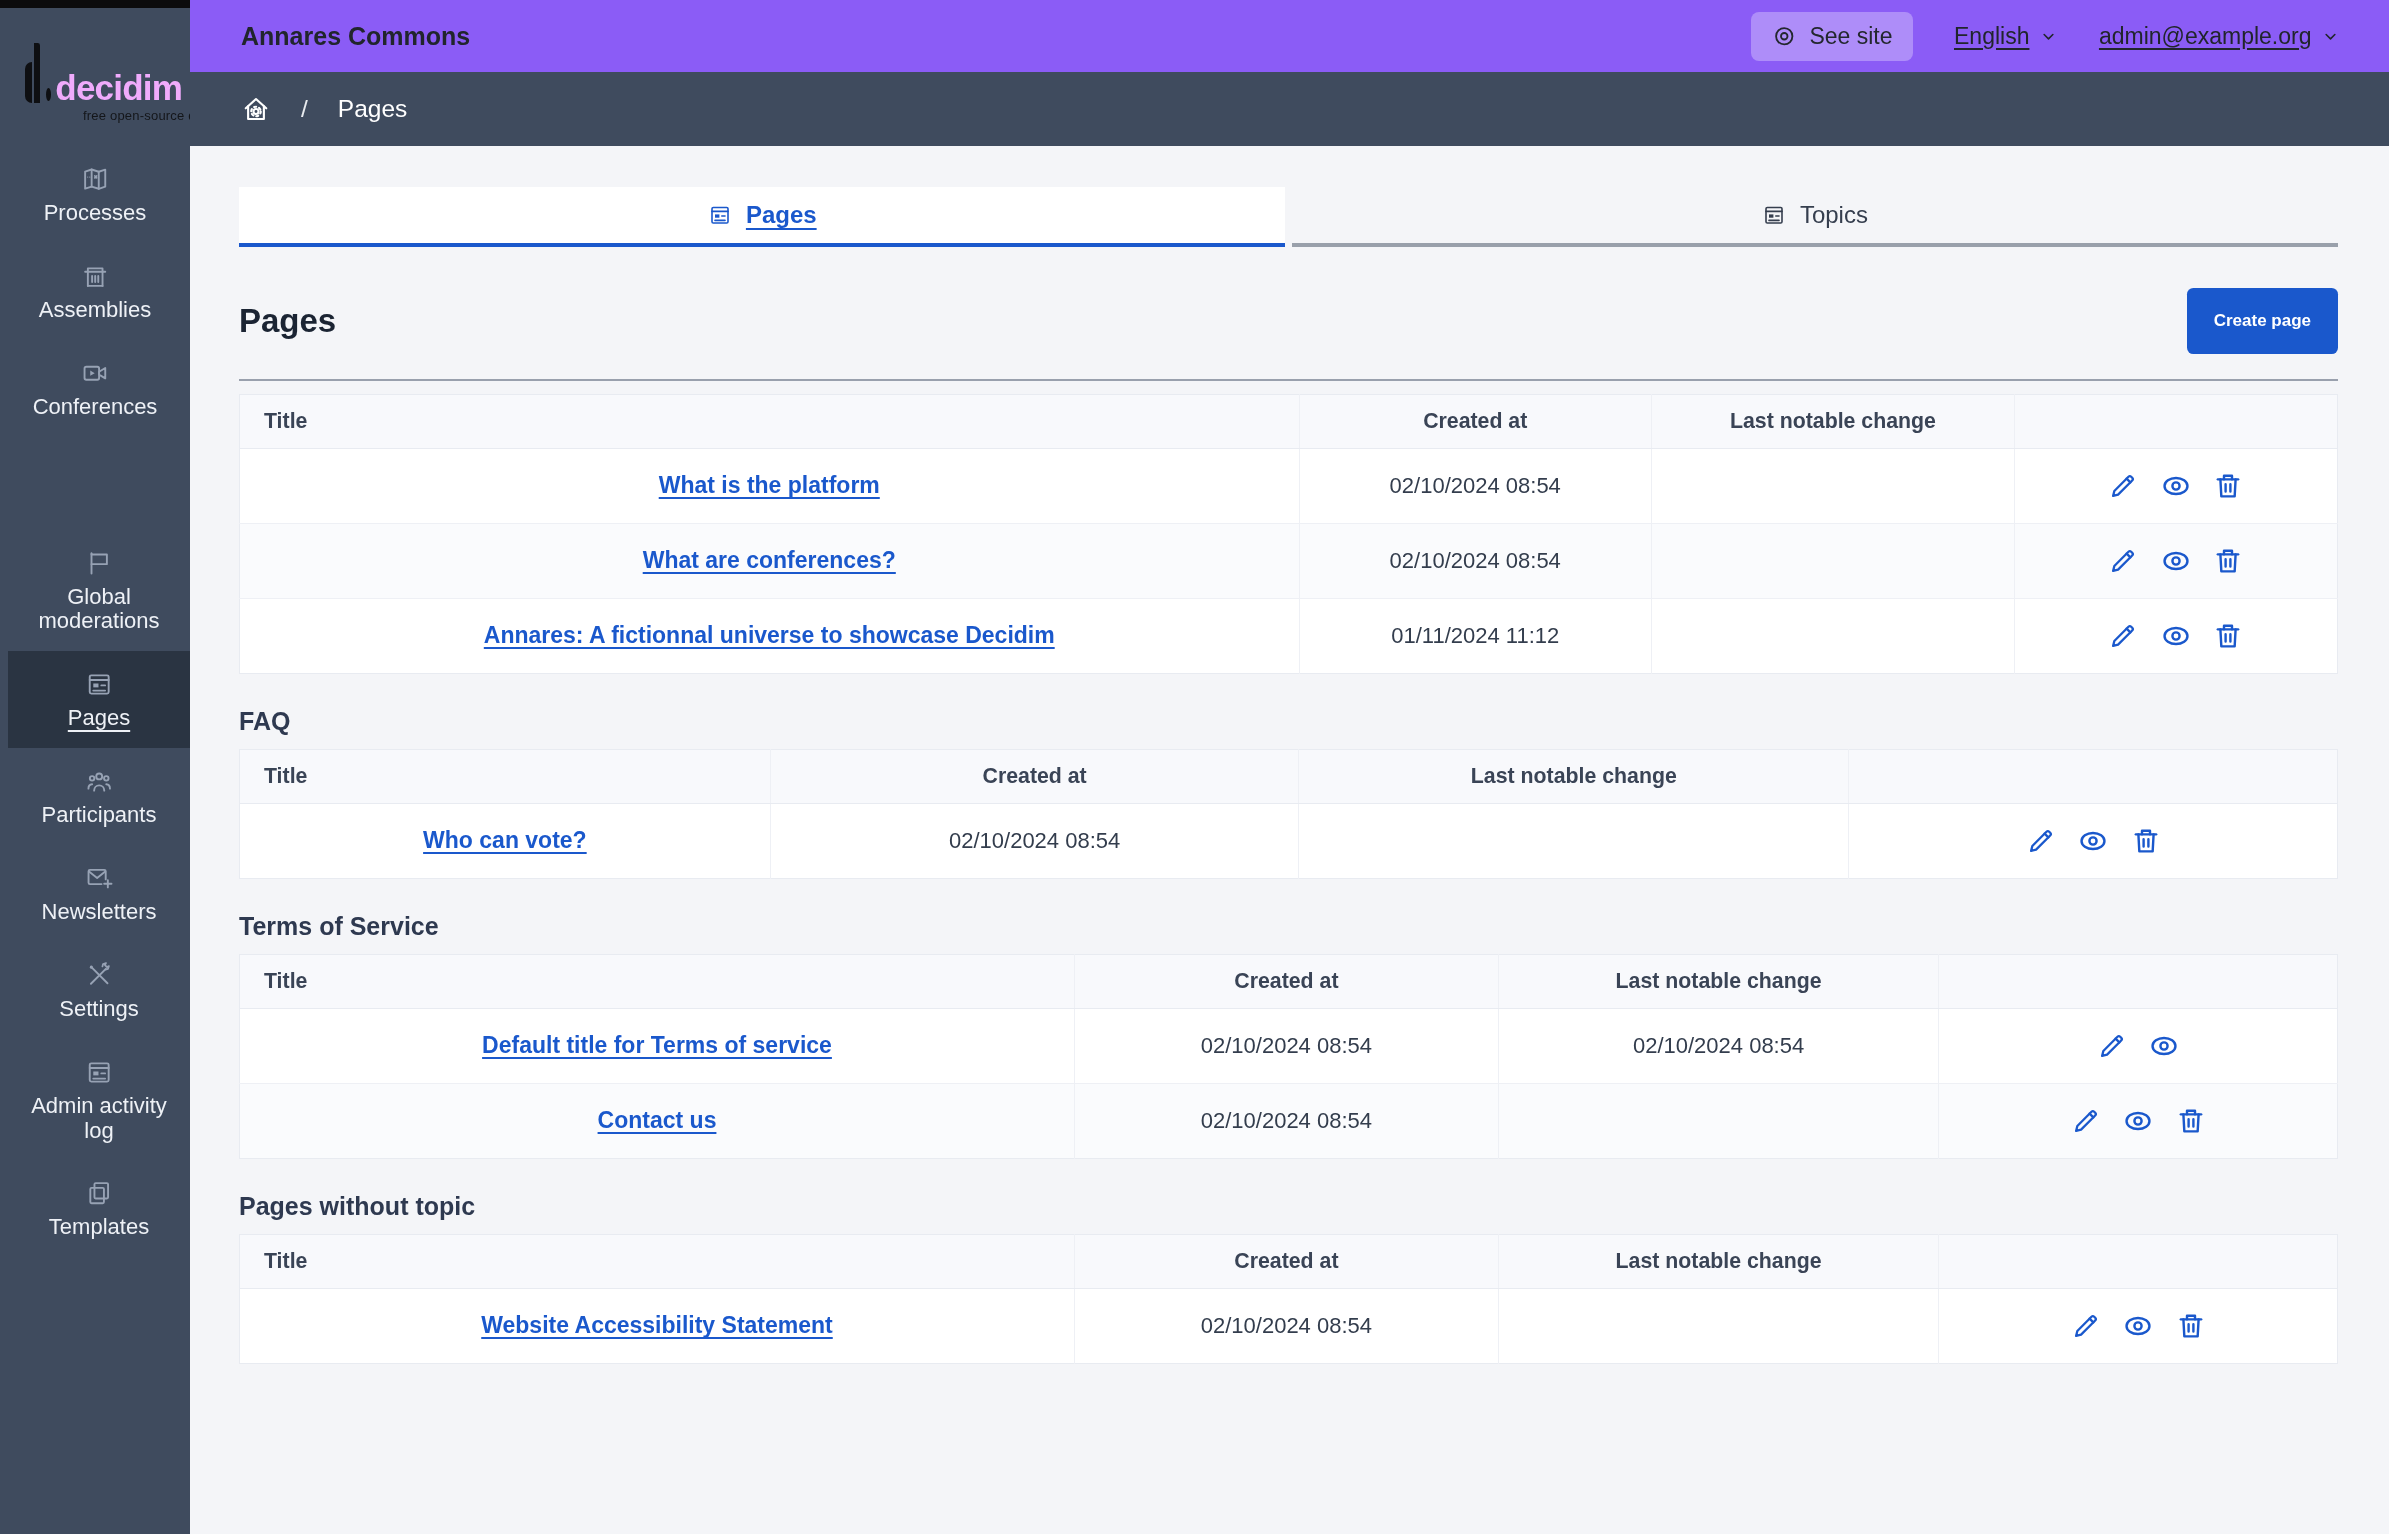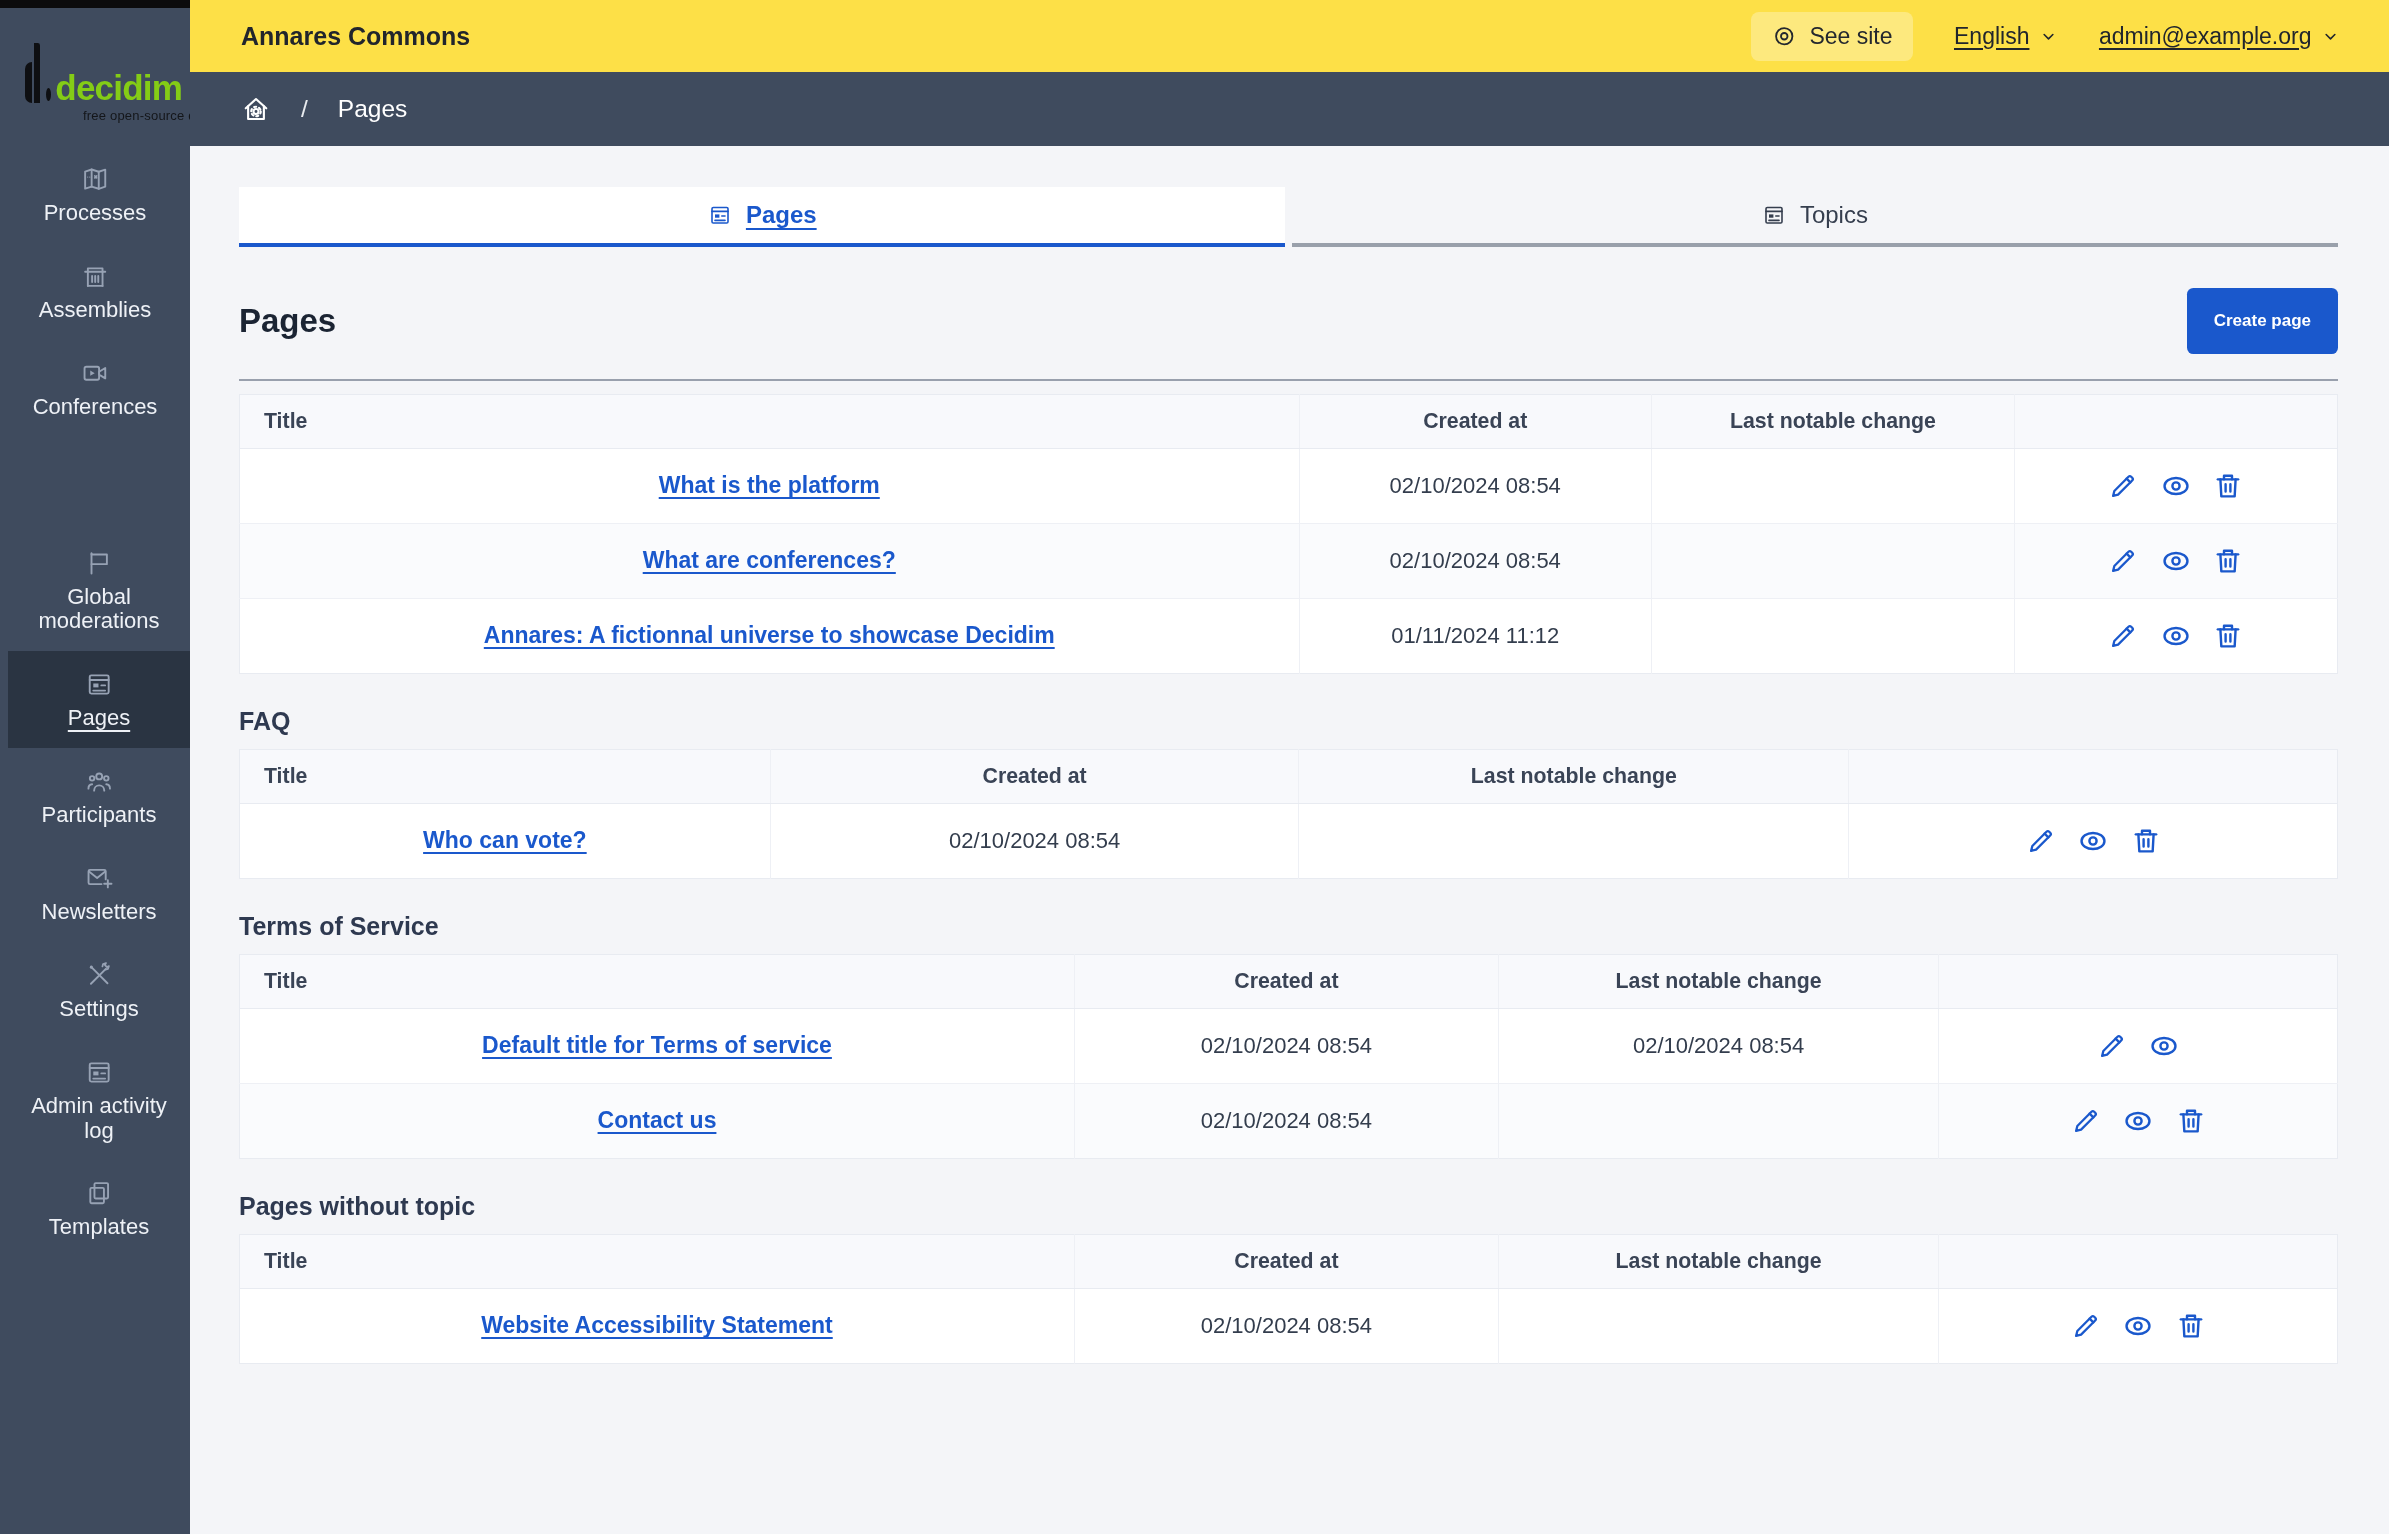--- a/index.html
+++ b/index.html
@@ -17,41 +17,41 @@
     width: 190px; min-width: 190px; height: 100%;
     background: #3f4b5e;
     display: flex; flex-direction: column;
   }
   .sidebar-topstrip { height: 8px; background: #0b0b0d; }
   .logo-block { padding: 35px 8px 0 25px; height: 138px; cursor: pointer; }
   .logo-row { display: flex; align-items: flex-end; }
   .logo-bowl { width: 19px; height: 41px; background: #0e0f12; border-radius: 20.5px 0 0 20.5px; }
   .logo-asc  { width: 16px; height: 60px; background: #0e0f12; margin-left: 2.4px; border-radius: 0 2.4px 0 0; }
   .logo-dot  { width: 13.4px; height: 13.4px; background: #0e0f12; border-radius: 50%; margin: 0 4.7px 1.6px 5.5px; }
-  .logo-word { font-size: 35px; font-weight: bold; color: #84cc16; letter-spacing: -0.8px; line-height: 0.82; }
+  .logo-word { font-size: 35px; font-weight: bold; color: #f0abfc; letter-spacing: -0.8px; line-height: 0.82; }
   .logo-tagline { font-size: 13px; color: #14161a; margin: 4.7px 0 0 58px; letter-spacing: 0.2px; white-space: nowrap; }
 
   .menu { display: flex; flex-direction: column; }
   .menu.group-2 { margin-top: 93px; padding-left: 8px; }
   .side-item {
     display: flex; flex-direction: column; align-items: center;
     padding: 19px 6.3px 17.4px; gap: 8px;
     text-decoration: none; cursor: pointer;
   }
   .side-item .s-icon { width: 28.4px; height: 28.4px; color: #97a2b4; }
   .side-item .s-label { font-size: 22px; color: #eef1f6; text-align: center; line-height: 1.1; }
   .side-item.active { background: #2a3442; }
   .side-item.active .s-label { text-decoration: underline; text-underline-offset: 4.7px; }
   .s-icon svg { width: 100%; height: 100%; display: block; }
 
   
   .main { flex: 1; display: flex; flex-direction: column; height: 100%; }
 
   .topbar {
-    height: 72px; background: #fde047;
+    height: 72px; background: #8b5cf6;
     display: flex; align-items: center; justify-content: space-between;
     padding: 0 49px 0 51px;
   }
   .org-name { font-size: 25px; font-weight: bold; color: #21252c; }
   .topbar-right { display: flex; align-items: center; gap: 41px; }
   .see-site {
     display: flex; align-items: center; gap: 13px;
     background: rgba(255,255,255,0.30);
     border: none; border-radius: 8px;
     padding: 11px 20.5px; cursor: pointer;

